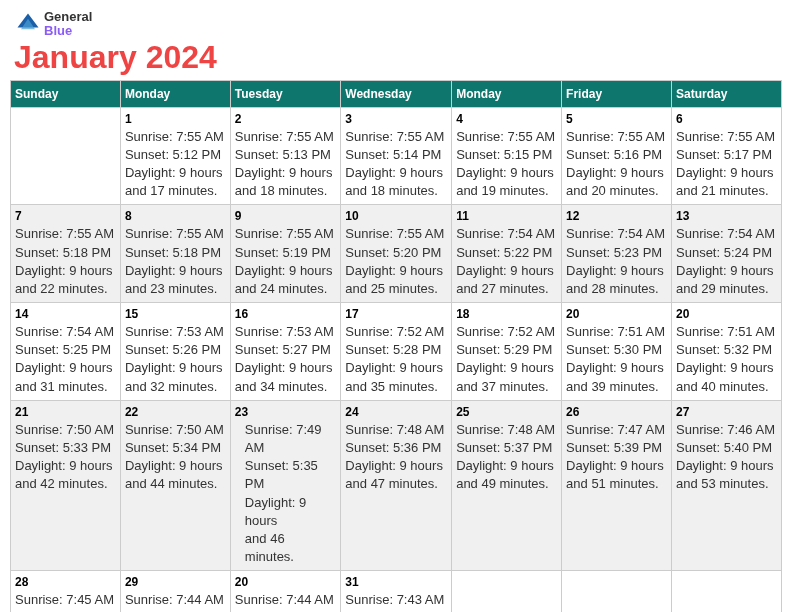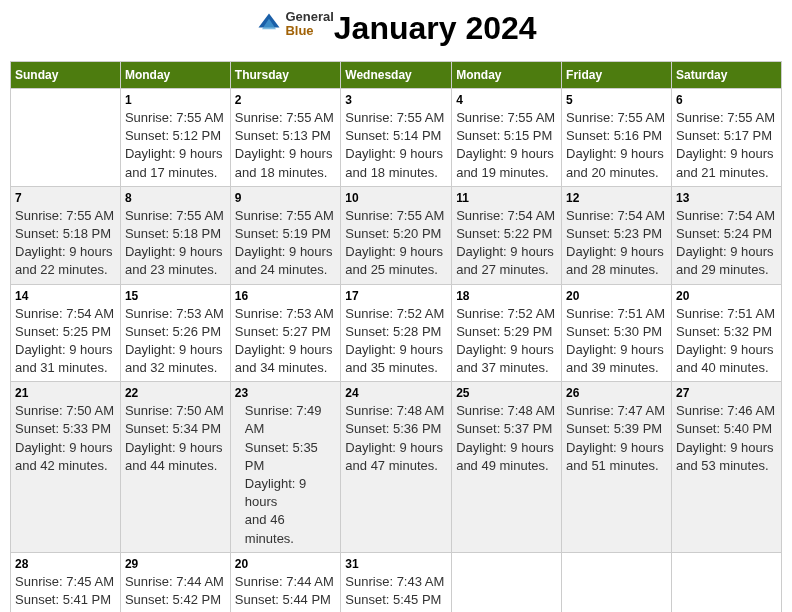--- a/index.html
+++ b/index.html
@@ -5,62 +5,63 @@
     * { margin: 0; padding: 0; box-sizing: border-box; }
     body {
       font-family: Arial, sans-serif;
       background: #fff;
       width: 792px;
       min-height: 612px;
       padding: 10px;
     }
     .header {
       display: flex;
-      justify-content: center;
+      justify-content: space-between;
       align-items: flex-start;
-      margin-bottom: 14px;
+      margin-bottom: 4px;
       padding: 0 4px;
+      flex-direction: column;
     }
     .logo {
       display: flex;
       align-items: center;
       gap: 2px;
     }
     .logo-text {
       display: flex;
       flex-direction: column;
       font-size: 13px;
       font-weight: bold;
       line-height: 1.1;
     }
     .logo-general { color: #333; }
-    .logo-blue { color: #a16207; }
+    .logo-blue { color: #8b5cf6; }
     .logo-icon {
       width: 28px;
       height: 28px;
     }
     .title-block {
       text-align: right;
     }
     .month-title {
       font-size: 32px;
       font-weight: bold;
-      color: #000000;
+      color: #ef4444;
     }
     .location {
       font-size: 14px;
       color: #555;
     }
     .calendar {
       width: 100%;
       border-collapse: collapse;
       font-size: 11px;
     }
     .calendar th {
-      background: #4d7c0f;
+      background: #0f766e;
       color: #fff;
       padding: 6px 4px;
       text-align: left;
       font-size: 12px;
       font-weight: bold;
       border: 1px solid #ccc;
     }
     .calendar td {
       border: 1px solid #ccc;
       vertical-align: top;
@@ -104,21 +105,21 @@
   <div class="title-block">
     <div class="month-title">January 2024</div>
   </div>
 </div>
 
 <table class="calendar">
   <thead>
     <tr>
     <th>Sunday</th>
         <th>Monday</th>
-        <th>Thursday</th>
+        <th>Tuesday</th>
         <th>Wednesday</th>
         <th>Monday</th>
         <th>Friday</th>
         <th>Saturday</th>
       </tr>
   </thead>
   <tbody id="calendar-body">
   <tr>
         <td class="empty-cell"></td>
         <td>

